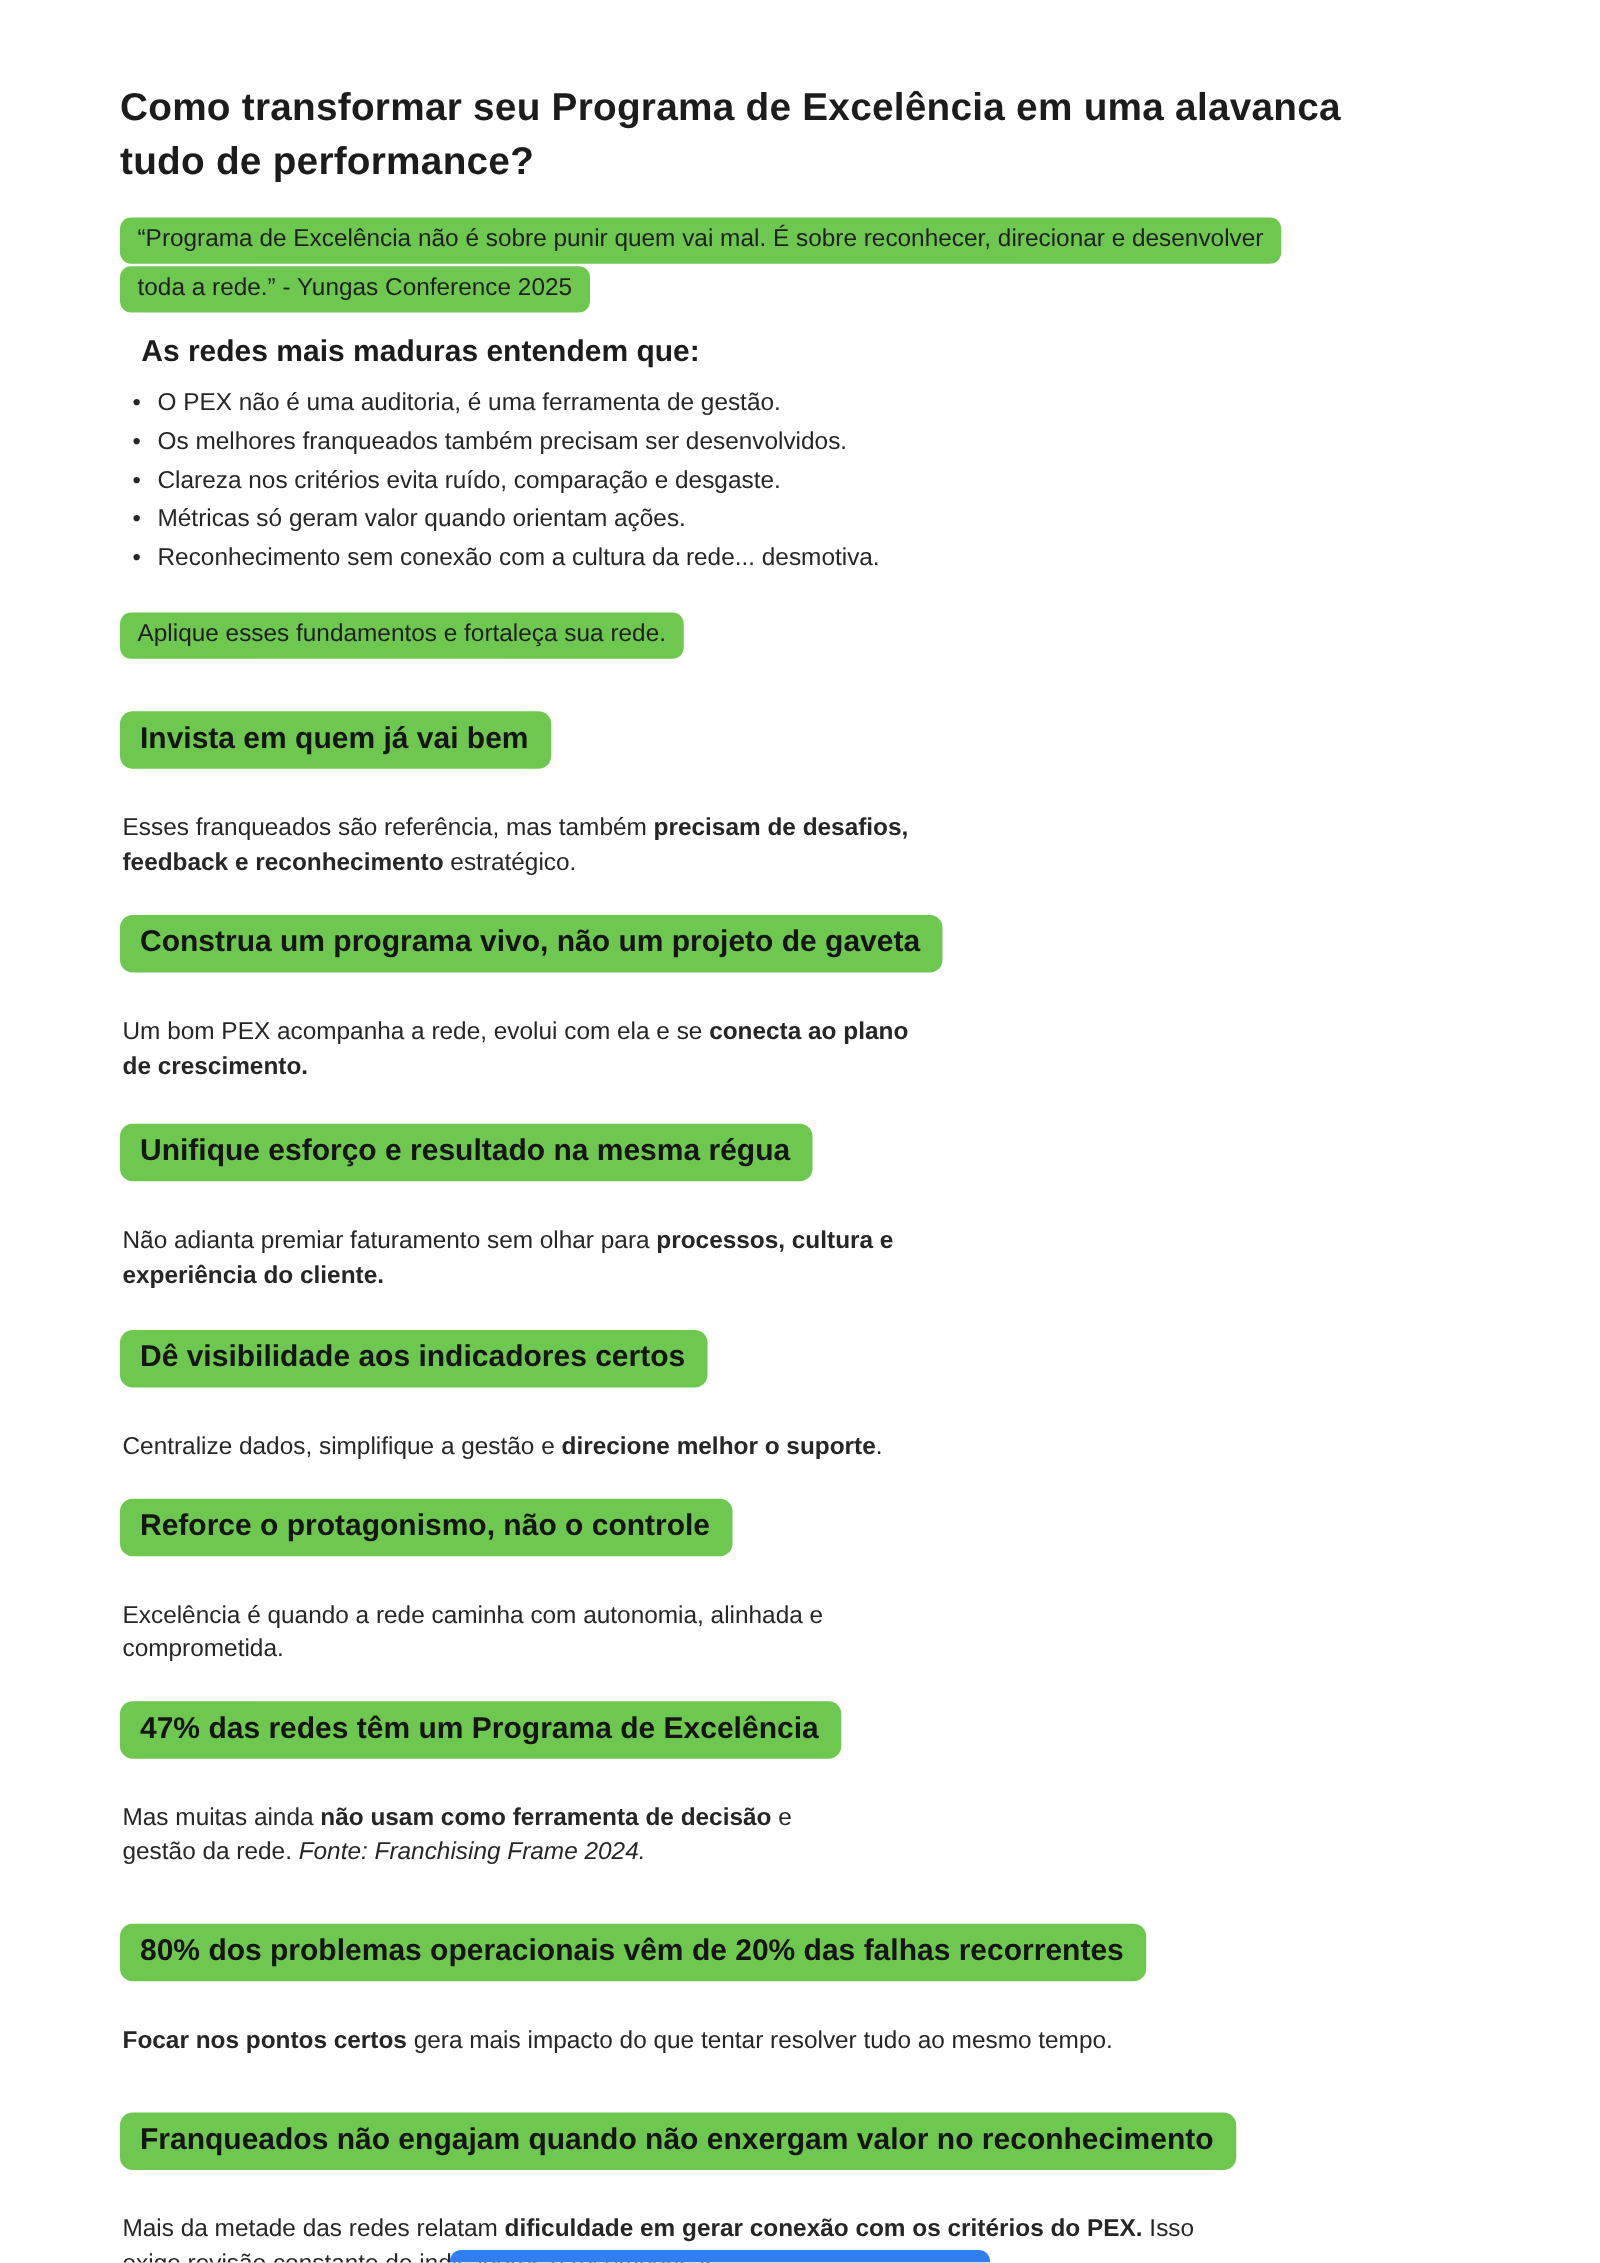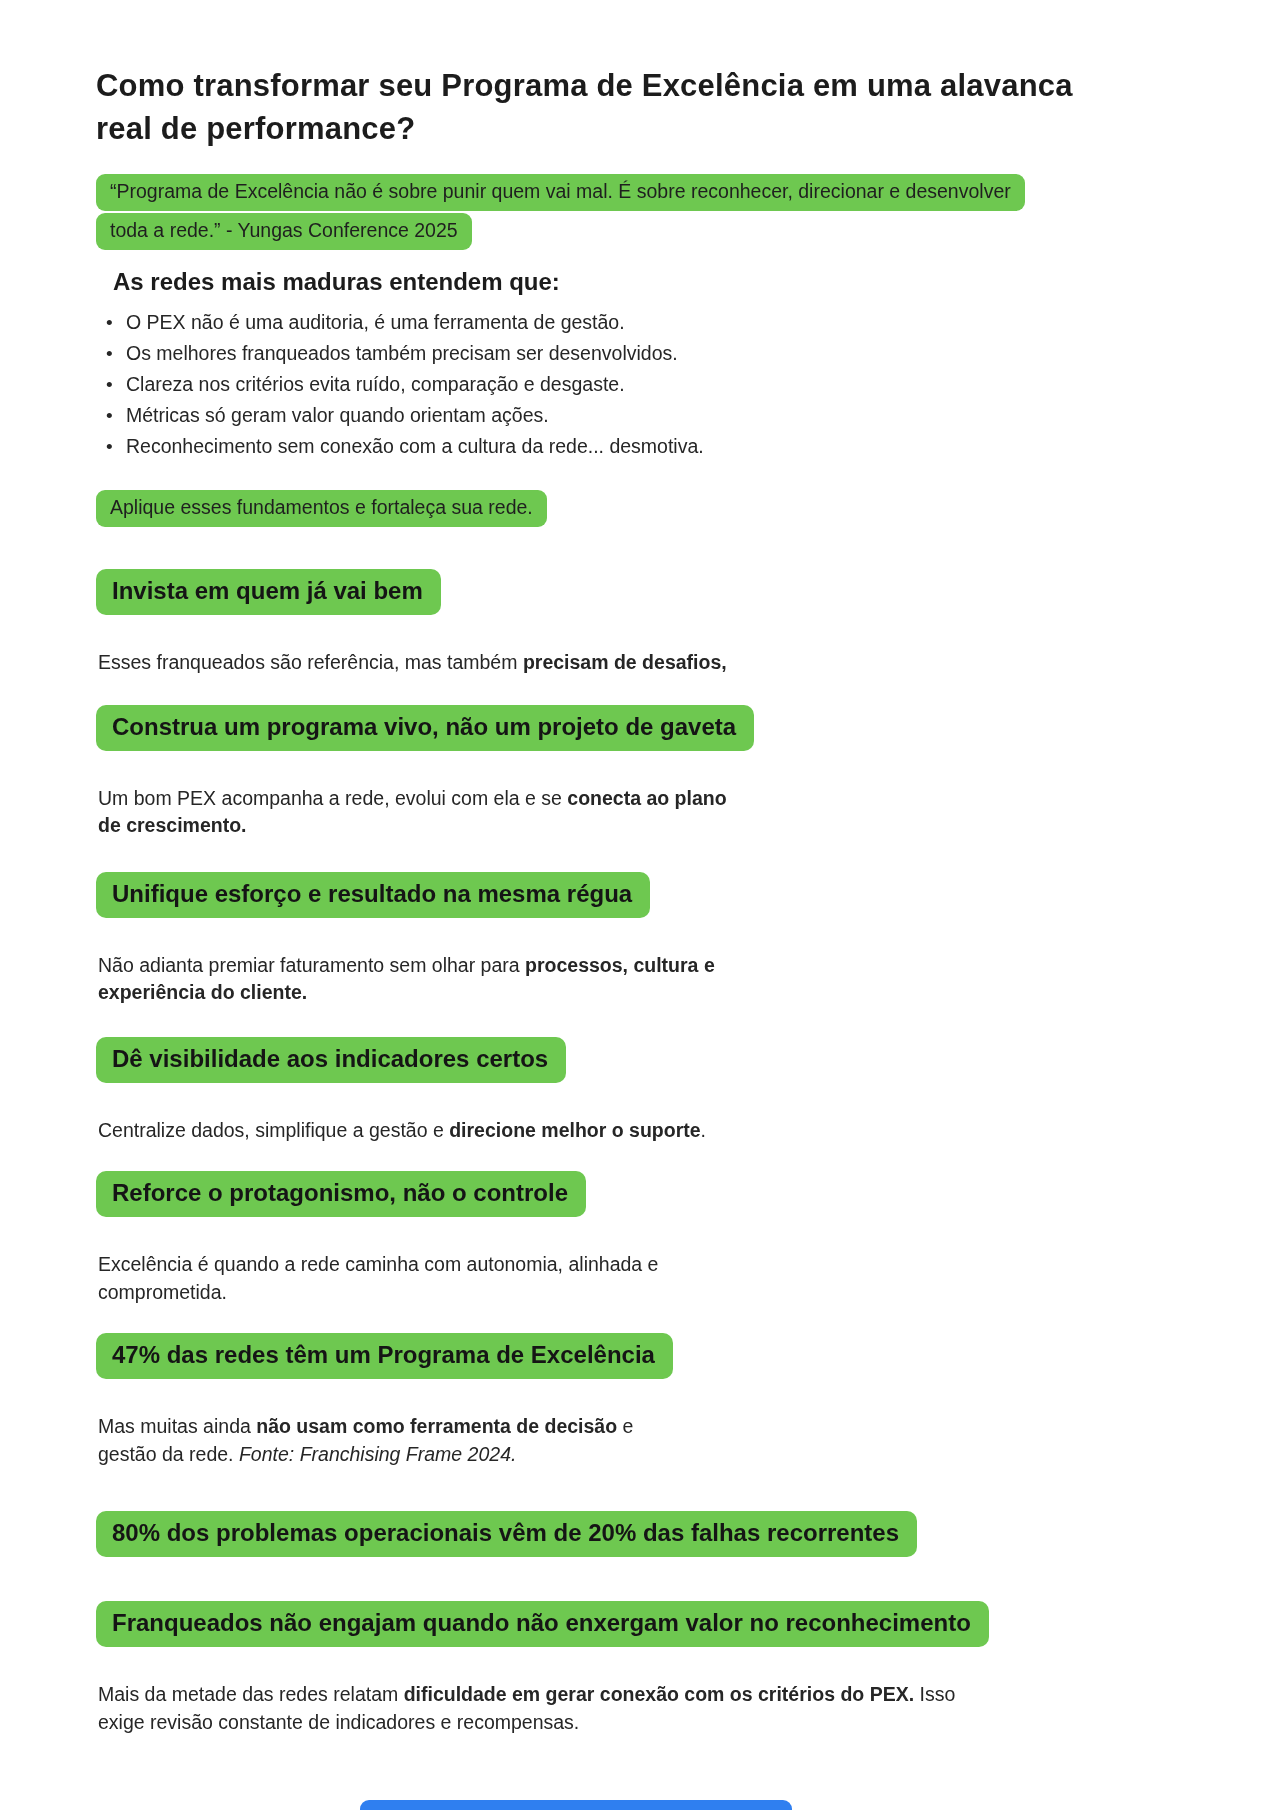--- a/index.html
+++ b/index.html
@@ -63,21 +63,21 @@
     border-radius:9px 9px 0 0;
   }
 </style>
 </head>
 <body>
 
 <div class="page">
 
   <h1 class="title">
     <span class="line">Como transformar seu Programa de Excelência em uma alavanca</span>
-    <span class="line">real de performance?</span>
+    <span class="line">tudo de performance?</span>
   </h1>
 
   <div class="quote">
     <span class="hl">“Programa de Excelência não é sobre punir quem vai mal. É sobre reconhecer, direcionar e desenvolver</span><br>
     <span class="hl">toda a rede.” - Yungas Conference 2025</span>
   </div>
 
   <h2 class="sub-head">As redes mais maduras entendem que:</h2>
 
   <ul class="bullets">
@@ -89,20 +89,21 @@
   </ul>
 
   <div class="cta">
     <span class="hl">Aplique esses fundamentos e fortaleça sua rede.</span>
   </div>
 
   <section class="sec sec-0">
     <h2><span class="hl">Invista em quem já vai bem</span></h2>
     <p class="body">
       <span class="line"><span>Esses franqueados são referência, mas também </span><span class="b">precisam de desafios,</span></span>
+      <span class="line"><span class="b">feedback e reconhecimento</span><span> estratégico.</span></span>
     </p>
   </section>
 
   <section class="sec sec-1">
     <h2><span class="hl">Construa um programa vivo, não um projeto de gaveta</span></h2>
     <p class="body">
       <span class="line"><span>Um bom PEX acompanha a rede, evolui com ela e se </span><span class="b">conecta ao plano</span></span>
       <span class="line"><span class="b">de crescimento.</span></span>
     </p>
   </section>
@@ -133,20 +134,23 @@
   <section class="sec sec-5">
     <h2><span class="hl">47% das redes têm um Programa de Excelência</span></h2>
     <p class="body">
       <span class="line"><span>Mas muitas ainda </span><span class="b">não usam como ferramenta de decisão</span><span> e</span></span>
       <span class="line"><span>gestão da rede. </span><span class="i">Fonte: Franchising Frame 2024.</span></span>
     </p>
   </section>
 
   <section class="sec sec-6">
     <h2><span class="hl">80% dos problemas operacionais vêm de 20% das falhas recorrentes</span></h2>
+    <p class="body">
+      <span class="line"><span class="b">Focar nos pontos certos</span><span> gera mais impacto do que tentar resolver tudo ao mesmo tempo.</span></span>
+    </p>
   </section>
 
   <section class="sec sec-7">
     <h2><span class="hl">Franqueados não engajam quando não enxergam valor no reconhecimento</span></h2>
     <p class="body">
       <span class="line"><span>Mais da metade das redes relatam </span><span class="b">dificuldade em gerar conexão com os critérios do PEX.</span><span> Isso</span></span>
       <span class="line"><span>exige revisão constante de indicadores e recompensas.</span></span>
     </p>
   </section>
 

